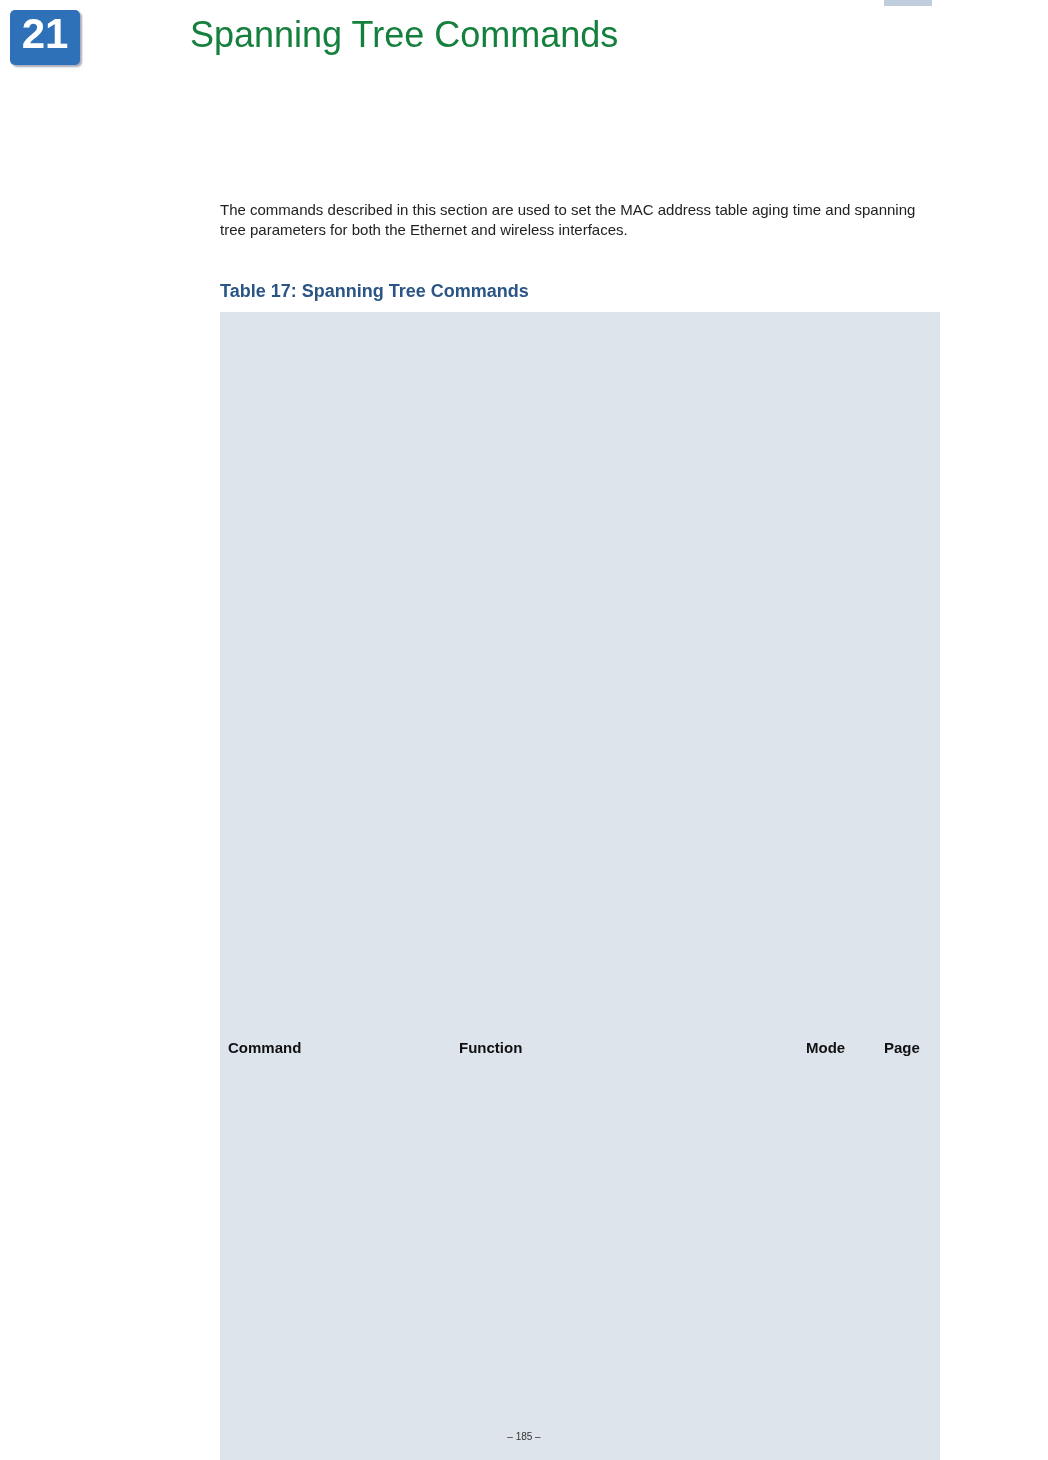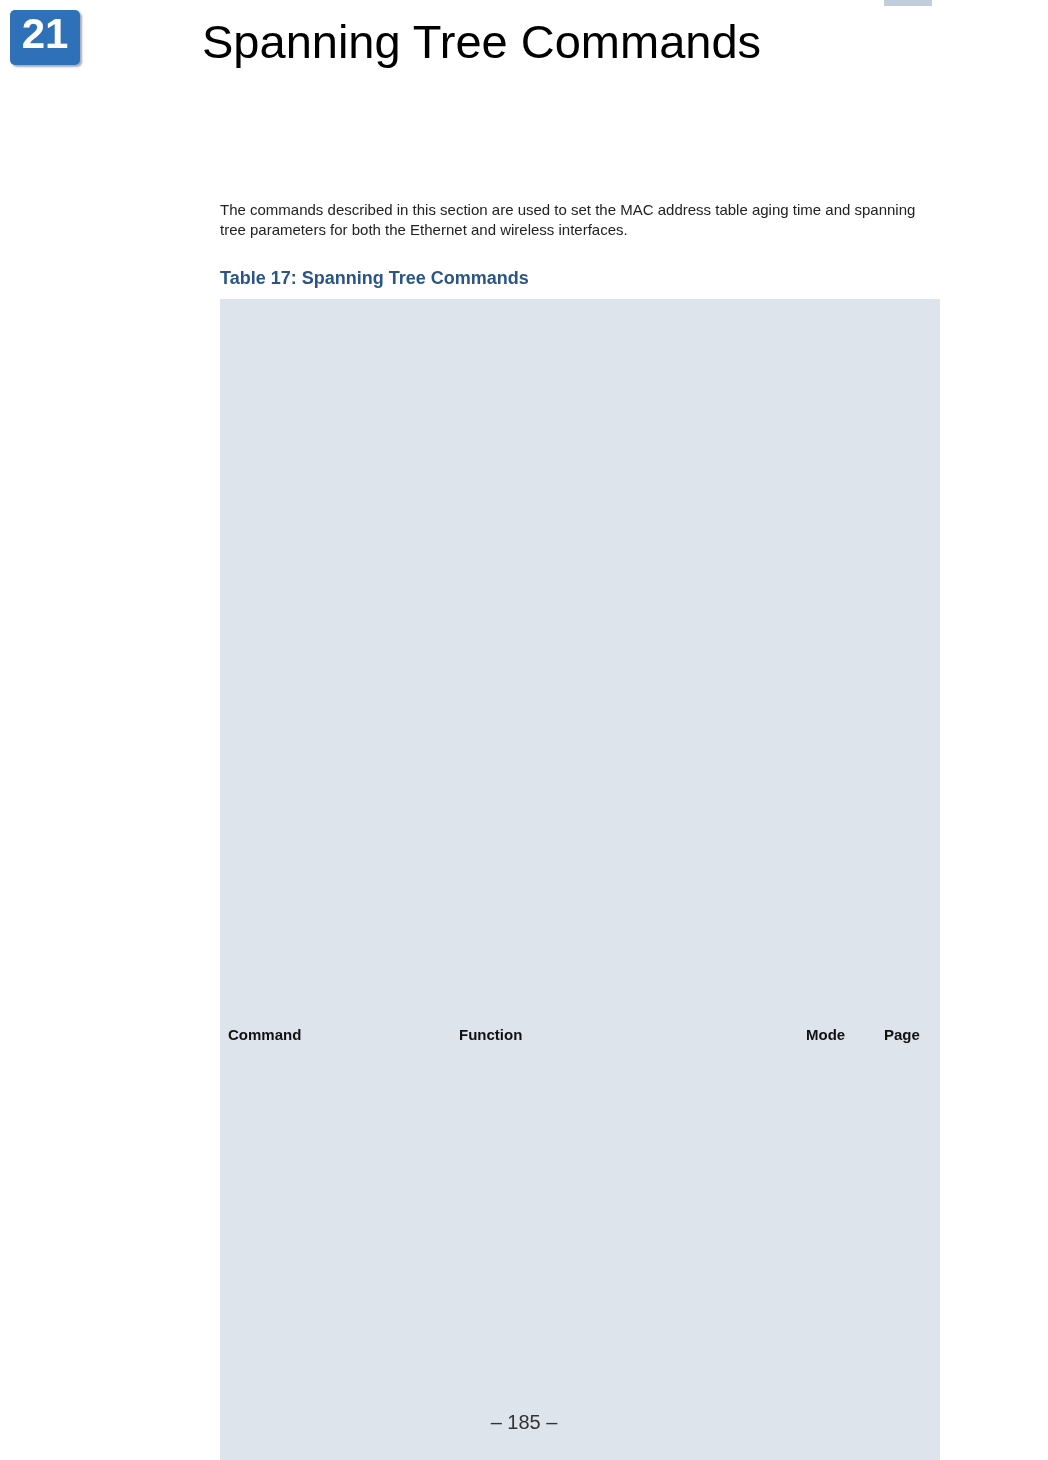--- a/index.html
+++ b/index.html
@@ -34,39 +34,39 @@
     font-size: 42px;
     font-weight: 700;
     display: flex;
     align-items: flex-start;
     justify-content: center;
     border-radius: 5px;
     box-shadow: 2px 2px 2px #aab;
   }
   .chapter-title {
     position: absolute;
-    left: 202px;
+    left: 190px;
     top: 14px;
-    font-size: 47px;
-    color: #000000;
+    font-size: 36px;
+    color: #15803d;
     font-weight: 400;
   }
   .content {
     position: absolute;
     left: 220px;
     top: 200px;
     width: 720px;
   }
   .intro {
     font-size: 15px;
     line-height: 1.35;
     color: #222;
   }
   .table-title {
-    margin-top: 27px;
+    margin-top: 40px;
     font-size: 18px;
     color: #2a5586;
     font-weight: 700;
   }
   table.cmds {
     width: 100%;
     border-collapse: collapse;
     margin-top: 10px;
     font-size: 15px;
   }
@@ -78,24 +78,24 @@
     font-weight: 700;
     padding: 6px 8px;
     border-bottom: 1px solid #bbb;
     color: #111;
   }
   table.cmds thead th.mode { width: 62px; }
   table.cmds thead th.page { width: 48px; }
   table.cmds thead th.cmd { width: 215px; }
   .footer {
     position: absolute;
-    bottom: 26px;
+    bottom: 18px;
     width: 100%;
     text-align: center;
-    font-size: 20px;
+    font-size: 10px;
     color: #333;
   }
 </style>
 </head>
 <body>
 
 <div class="page">
   <div class="top-bar"></div>
 
   <div class="chapter-badge">

